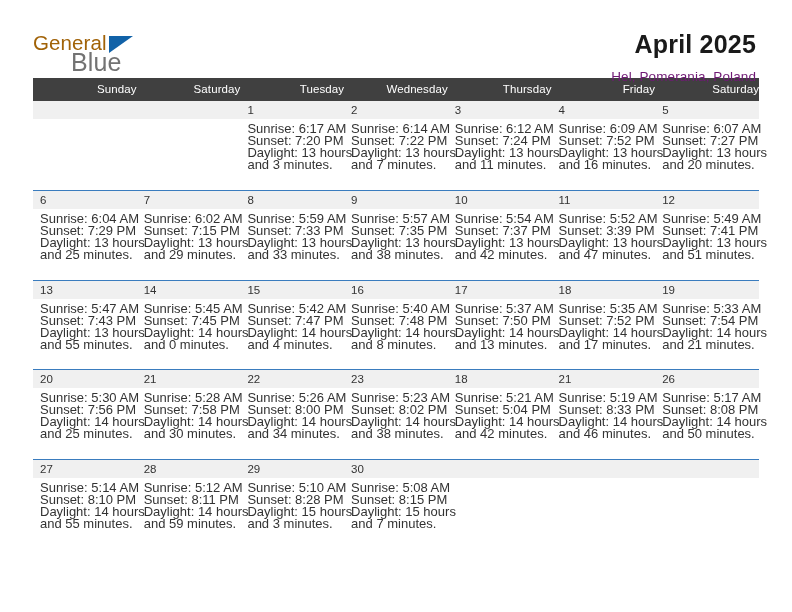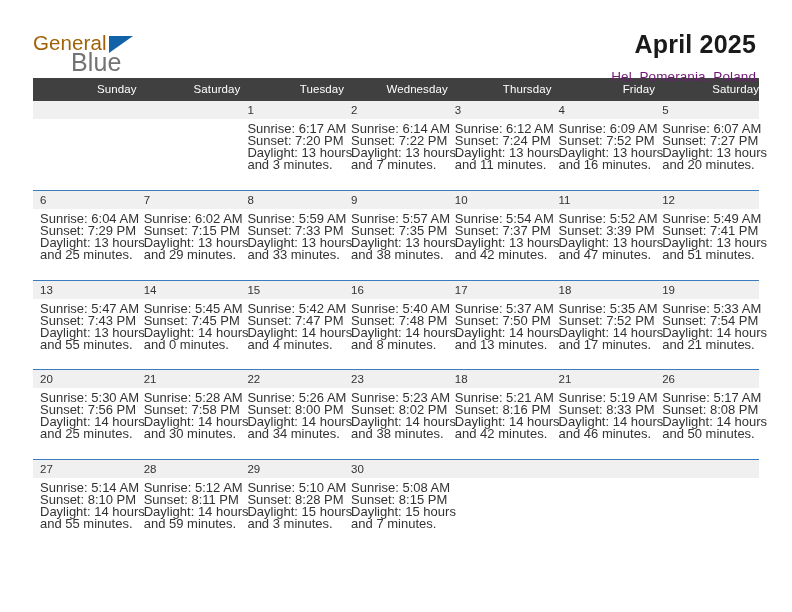--- a/index.html
+++ b/index.html
@@ -393,21 +393,21 @@
               <div class="cell-line">Sunrise: 5:23 AM</div>
               <div class="cell-line">Sunset: 8:02 PM</div>
               <div class="cell-line">Daylight: 14 hours</div>
               <div class="cell-line">and 38 minutes.</div>
             </div>
           </td>
           <td>
             <div class="daynum">18</div>
             <div class="cell-body">
               <div class="cell-line">Sunrise: 5:21 AM</div>
-              <div class="cell-line">Sunset: 8:16 PM</div>
+              <div class="cell-line">Sunset: 5:04 PM</div>
               <div class="cell-line">Daylight: 14 hours</div>
               <div class="cell-line">and 42 minutes.</div>
             </div>
           </td>
           <td>
             <div class="daynum">21</div>
             <div class="cell-body">
               <div class="cell-line">Sunrise: 5:19 AM</div>
               <div class="cell-line">Sunset: 8:33 PM</div>
               <div class="cell-line">Daylight: 14 hours</div>

